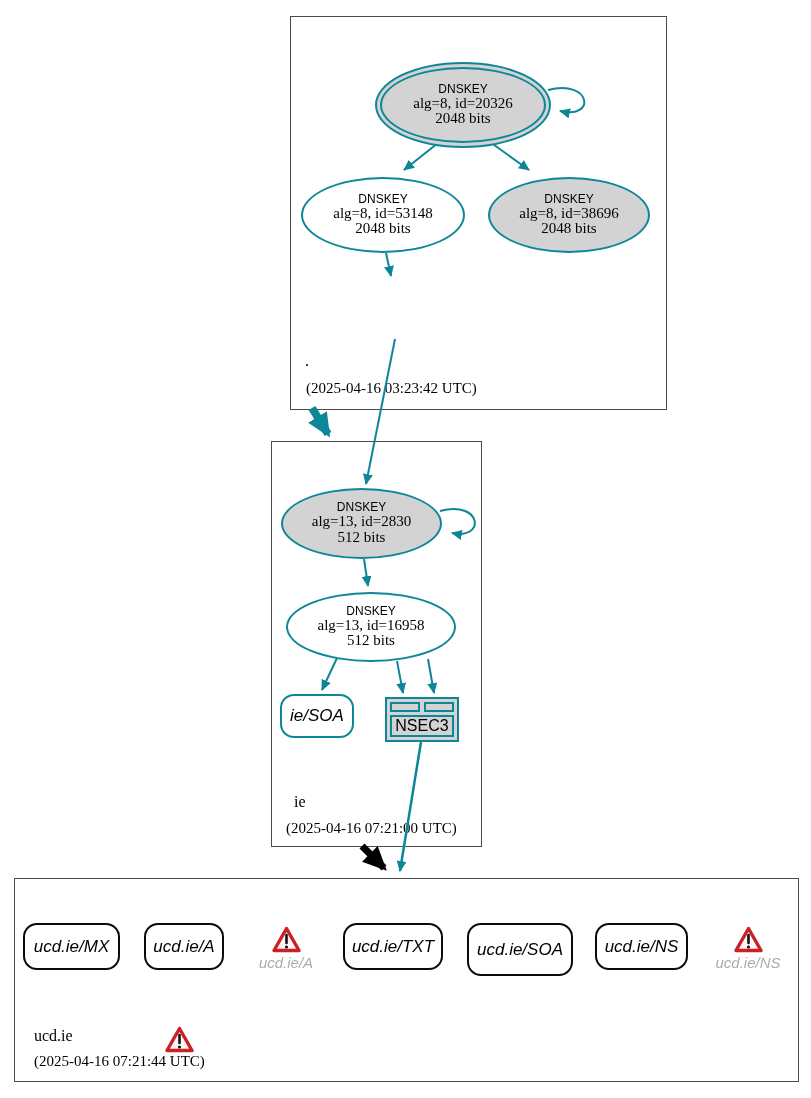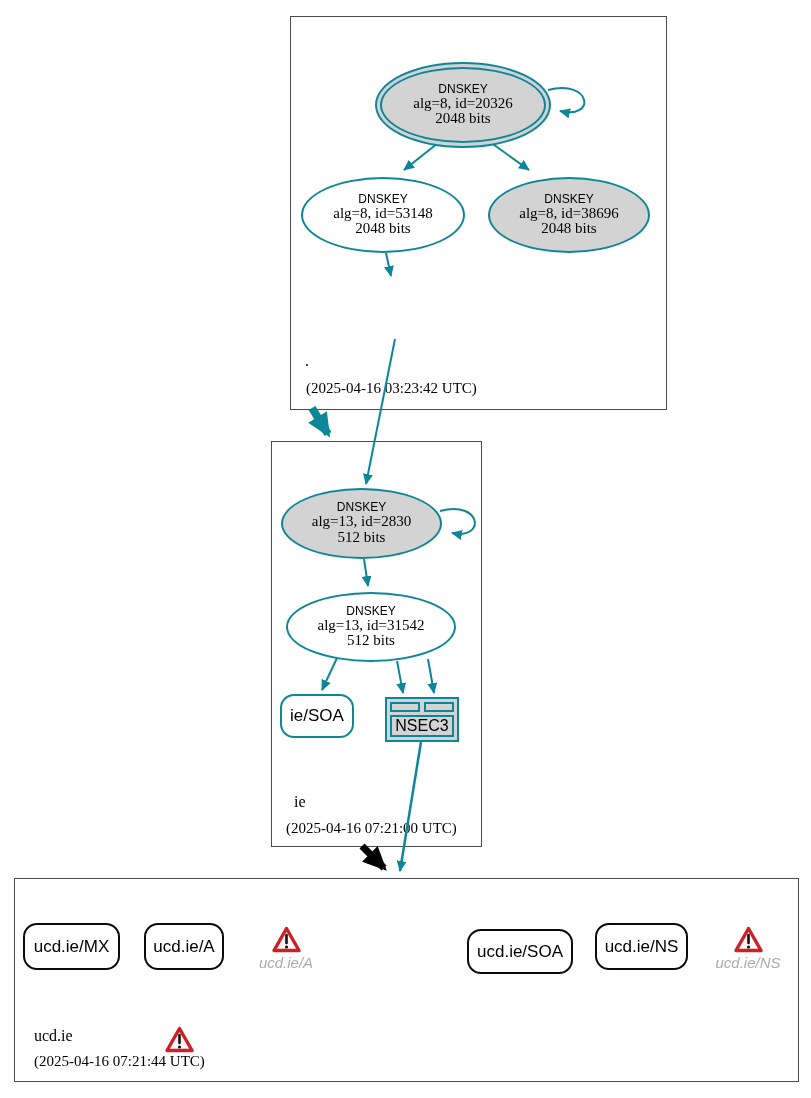--- a/index.html
+++ b/index.html
@@ -25,21 +25,21 @@
   }
   .ellipse-node .inner-ring{
     position:absolute;left:3px;top:3px;right:3px;bottom:3px;border-radius:50%;
     pointer-events:none;box-sizing:border-box;
   }
   .node-text{position:relative;line-height:1.05;}
   .node-title{font-family:"Liberation Sans",sans-serif;font-size:12px;color:#000;}
   .node-detail{font-family:"Liberation Serif",serif;font-size:15px;color:#000;}
   .rrset-node{
     position:absolute;border-radius:14px;background:#fff;display:flex;align-items:center;
-    justify-content:center;box-sizing:border-box;font-size:17px;color:#000;white-space:nowrap;
+    justify-content:center;box-sizing:border-box;font-size:17px;color:#000;white-space:nowrap;font-style:italic;
   }
   .nsec3-node{
     position:absolute;box-sizing:border-box;display:flex;flex-direction:column;padding:3px;
   }
   .nsec3-toprow{display:flex;gap:4px;height:11px;margin-bottom:3px;}
   .nsec3-cell{flex:1;box-sizing:border-box;}
   .nsec3-main{
     flex:1;display:flex;align-items:center;justify-content:center;box-sizing:border-box;
     font-size:16px;color:#000;
   }
@@ -135,21 +135,21 @@
       <div class="node-title">DNSKEY</div>
       <div class="node-detail">alg=13, id=2830</div>
       <div class="node-detail">512 bits</div>
     </div>
   </div>
 
   <div class="ellipse-node" style="left:286px;top:592px;width:170px;height:70px;
        border:2.5px solid #0d8698;background:#ffffff;">
     <div class="node-text">
       <div class="node-title">DNSKEY</div>
-      <div class="node-detail">alg=13, id=31542</div>
+      <div class="node-detail">alg=13, id=16958</div>
       <div class="node-detail">512 bits</div>
     </div>
   </div>
 
   <div class="rrset-node" style="left:280px;top:694px;width:74px;height:44px;
        border:2.5px solid #0d8698;">ie/SOA</div>
 
   <div class="nsec3-node" style="left:385px;top:697px;width:74px;height:45px;
        border:2.5px solid #0d8698;background:#d3d3d3;">
     <div class="nsec3-toprow">
@@ -164,21 +164,22 @@
 
   <div class="warn-group" style="left:246px;top:926px;width:80px;">
     <svg width="29" height="27" viewBox="0 0 29 27">
       <path d="M14.5 2.5 L27 24.5 H2 Z" fill="#fdf5f5" stroke="#cb2026" stroke-width="3.4" stroke-linejoin="round"></path>
       <path d="M14.5 9 L14.5 17" stroke="#111" stroke-width="2.6" stroke-linecap="round"></path>
       <circle cx="14.5" cy="21" r="1.6" fill="#111"></circle>
     </svg>
     <div class="warn-label">ucd.ie/A</div>
   </div>
 
-  <div class="rrset-node" style="left:467px;top:923px;width:106px;height:45px;border:2.5px solid #0b0b0b;margin-top:6px;">ucd.ie/SOA</div>
+  <div class="rrset-node" style="left:343px;top:923px;width:100px;height:47px;border:2.5px solid #0b0b0b;">ucd.ie/TXT</div>
+  <div class="rrset-node" style="left:467px;top:923px;width:106px;height:53px;border:2.5px solid #0b0b0b;">ucd.ie/SOA</div>
   <div class="rrset-node" style="left:595px;top:923px;width:93px;height:47px;border:2.5px solid #0b0b0b;">ucd.ie/NS</div>
 
   <div class="warn-group" style="left:706px;top:926px;width:84px;">
     <svg width="29" height="27" viewBox="0 0 29 27">
       <path d="M14.5 2.5 L27 24.5 H2 Z" fill="#fdf5f5" stroke="#cb2026" stroke-width="3.4" stroke-linejoin="round"></path>
       <path d="M14.5 9 L14.5 17" stroke="#111" stroke-width="2.6" stroke-linecap="round"></path>
       <circle cx="14.5" cy="21" r="1.6" fill="#111"></circle>
     </svg>
     <div class="warn-label">ucd.ie/NS</div>
   </div>

